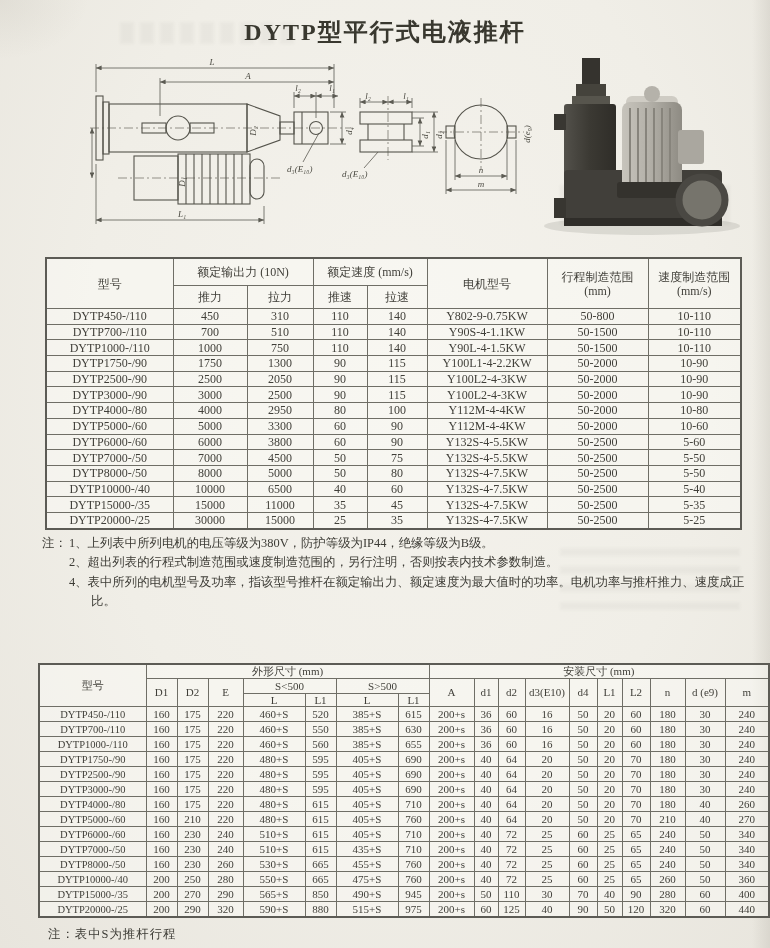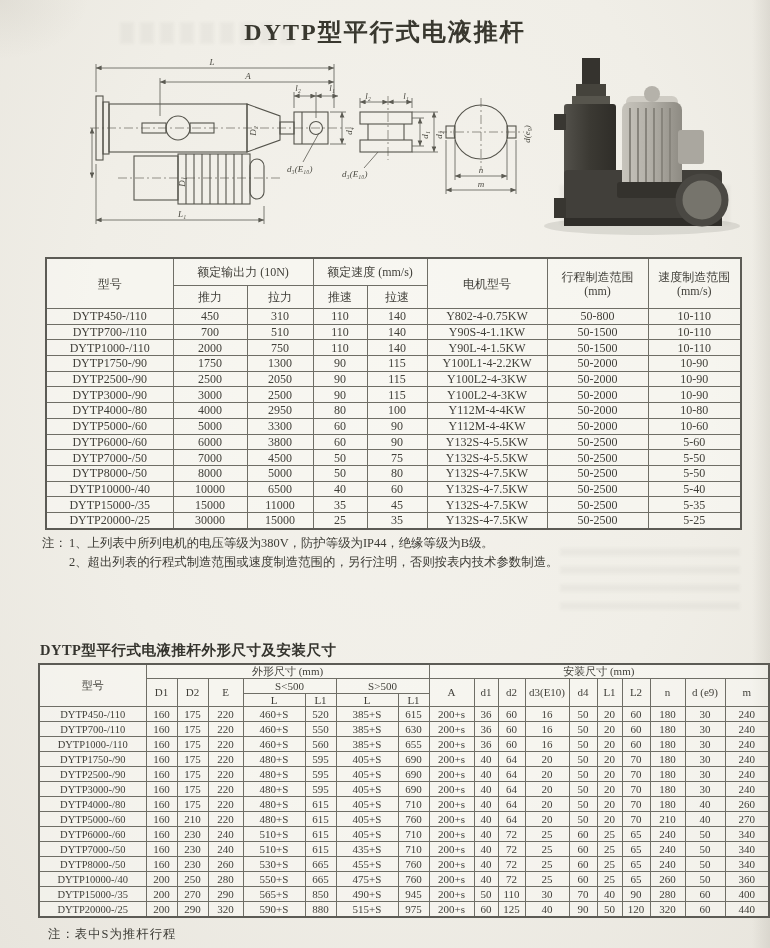--- a/index.html
+++ b/index.html
@@ -264,37 +264,37 @@
         <th>拉速</th>
       </tr>
     </thead>
     <tbody>
         <tr>
           <td>DYTP450-/110</td>
           <td>450</td>
           <td>310</td>
           <td>110</td>
           <td>140</td>
-          <td>Y802-4-0.75KW</td>
+          <td>Y802-9-0.75KW</td>
           <td>50-800</td>
           <td>10-110</td>
         </tr>
         <tr>
           <td>DYTP700-/110</td>
           <td>700</td>
           <td>510</td>
           <td>110</td>
           <td>140</td>
           <td>Y90S-4-1.1KW</td>
           <td>50-1500</td>
           <td>10-110</td>
         </tr>
         <tr>
           <td>DYTP1000-/110</td>
-          <td>2000</td>
+          <td>1000</td>
           <td>750</td>
           <td>110</td>
           <td>140</td>
           <td>Y90L-4-1.5KW</td>
           <td>50-1500</td>
           <td>10-110</td>
         </tr>
         <tr>
           <td>DYTP1750-/90</td>
           <td>1750</td>
@@ -406,24 +406,24 @@
           <td>5-25</td>
         </tr>
       </tbody>
   </table>
 
   <div class="notes">
     <span class="prefix">注：</span>
     <div class="note-lines">
         <div class="note-line">1、上列表中所列电机的电压等级为380V，防护等级为IP44，绝缘等级为B级。</div>
         <div class="note-line">2、超出列表的行程式制造范围或速度制造范围的，另行注明，否则按表内技术参数制造。</div>
+        <div class="note-line">4、表中所列的电机型号及功率，指该型号推杆在额定输出力、额定速度为最大值时的功率。电机功率与推杆推力、速度成正比。</div>
       </div>
   </div>
 
-  <div class="section-heading" id="sec2">DYTP型平行式电液推杆外形尺寸及安装尺寸</div>
 
   <table id="table2">
     <colgroup>
       <col style="width:107px">
         <col style="width:31px">
         <col style="width:31px">
         <col style="width:35px">
       <col style="width:62px">
         <col style="width:31px">
         <col style="width:62px">

